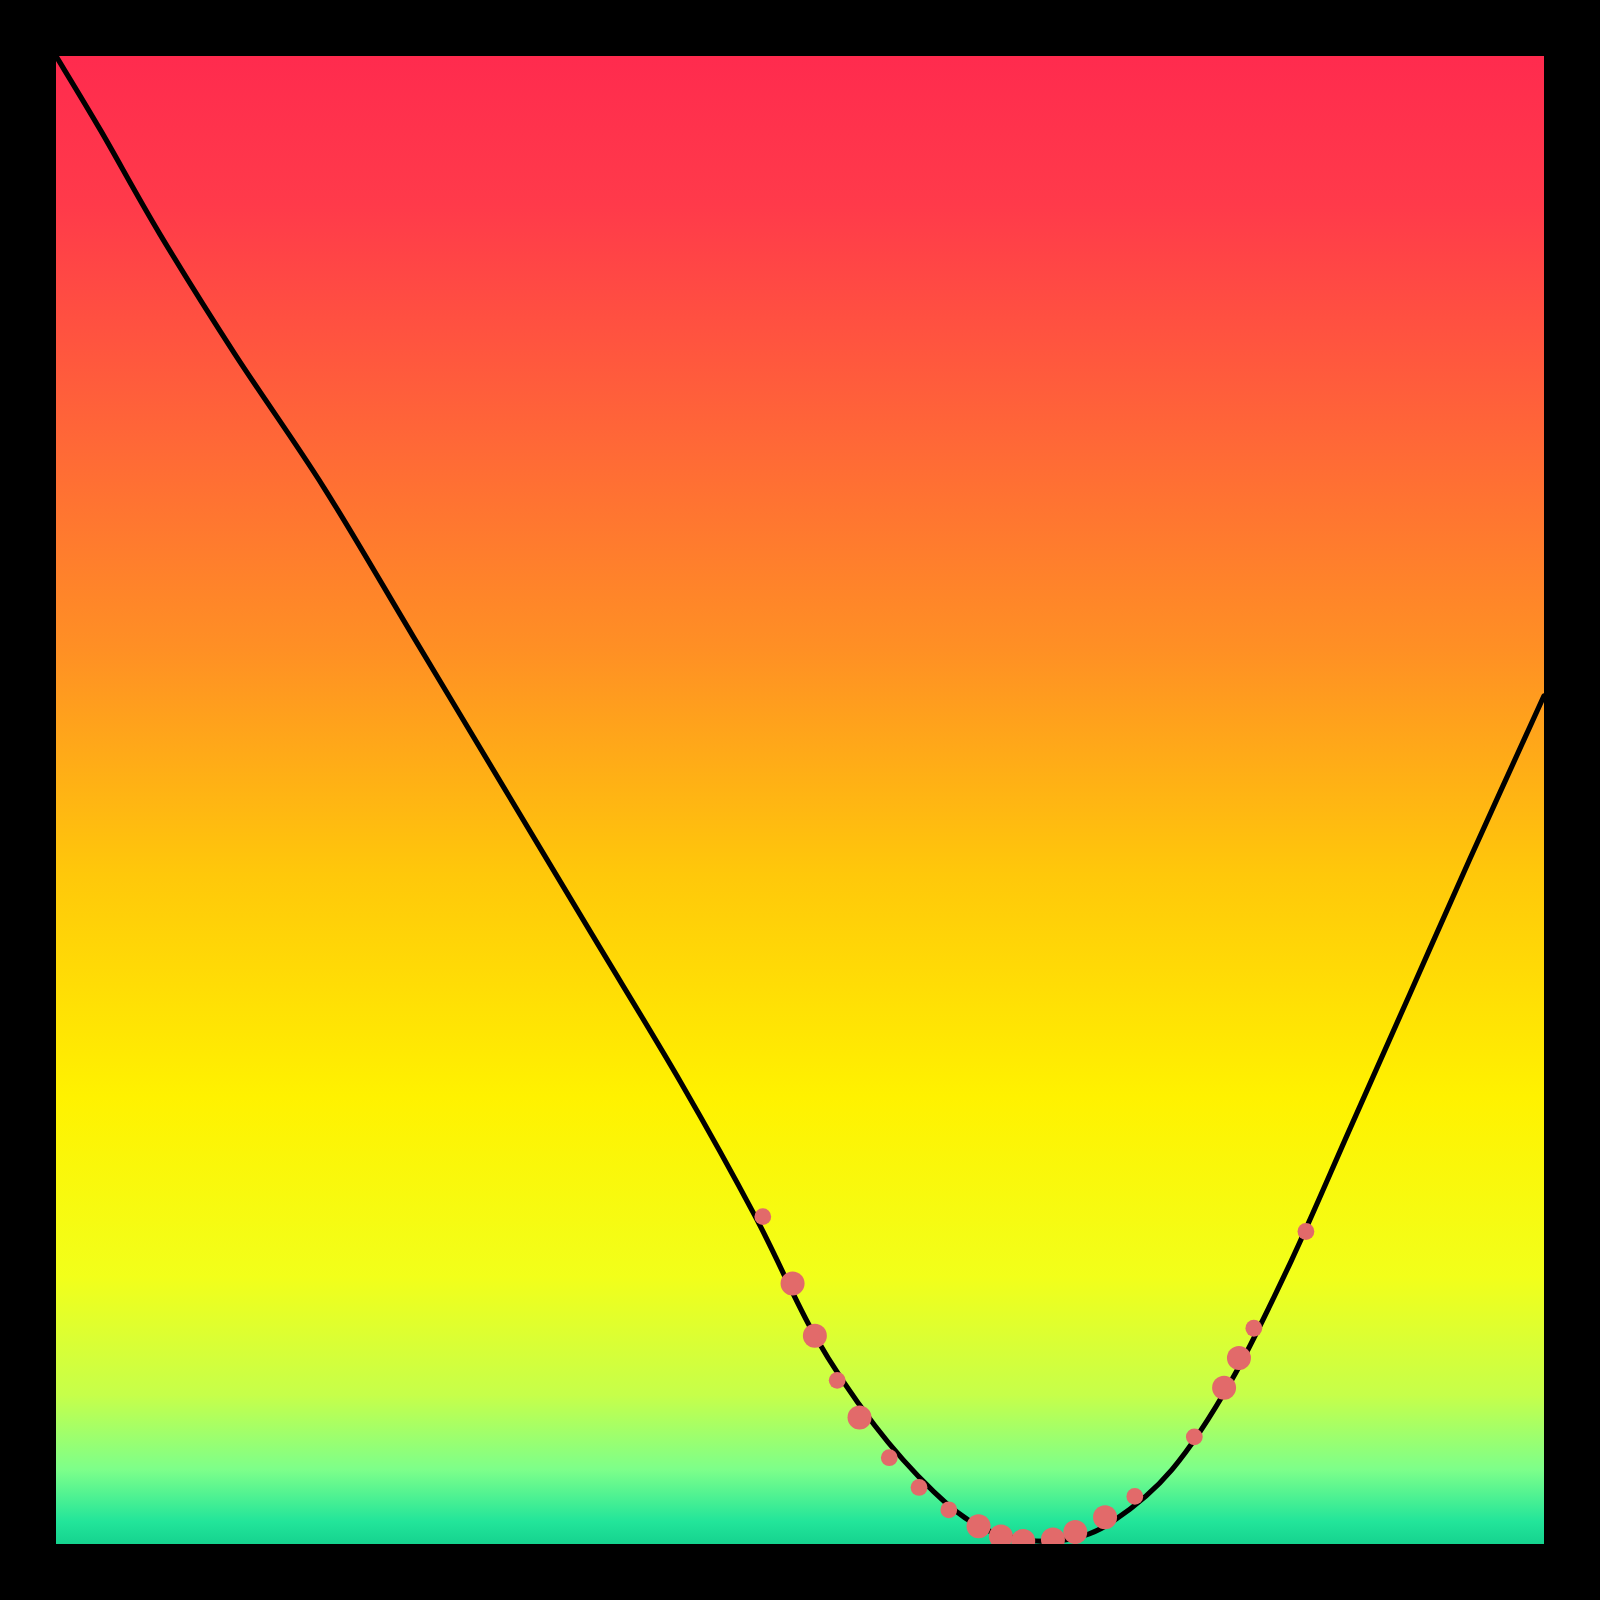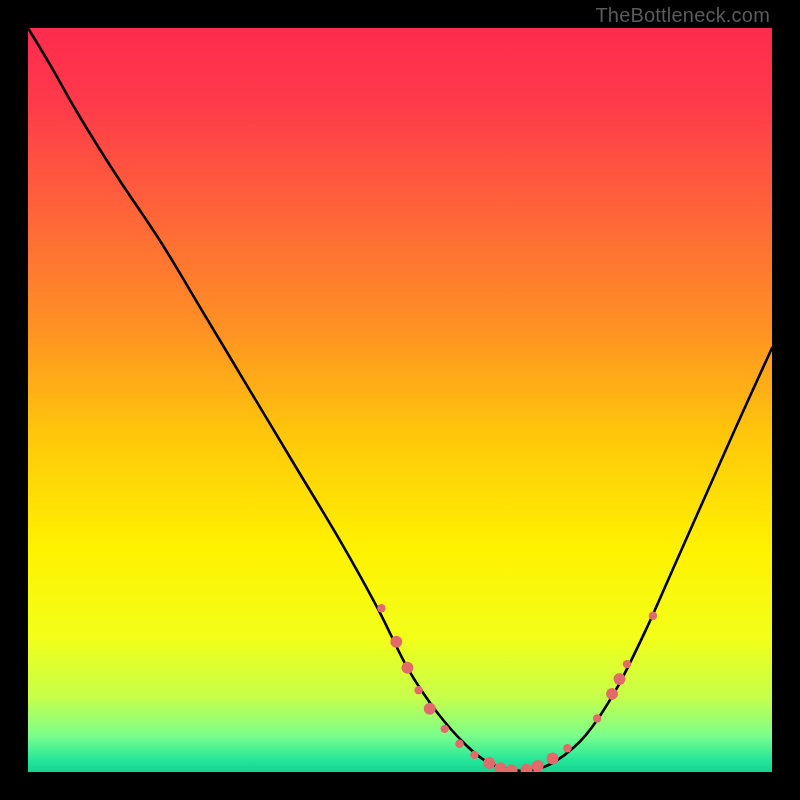--- a/index.html
+++ b/index.html
@@ -32,21 +32,20 @@
     color: #5b5b5b;
     font-weight: 500;
     letter-spacing: 0.2px;
   }
   svg { display: block; }
 </style>
 </head>
 <body>
 
 <div class="container">
-  <div class="watermark">TheBottleneck.com</div>
   <div class="plot">
     <svg id="svg" width="744" height="744" viewBox="0 0 744 744">
         <defs>
           <linearGradient id="bg" x1="0" y1="0" x2="0" y2="1">
             <stop offset="0%" stop-color="#ff2b4e"></stop>
             <stop offset="10%" stop-color="#ff3a4a"></stop>
             <stop offset="25%" stop-color="#ff6538"></stop>
             <stop offset="40%" stop-color="#ff9024"></stop>
             <stop offset="55.00000000000001%" stop-color="#ffc80a"></stop>
             <stop offset="70%" stop-color="#fff200"></stop>

